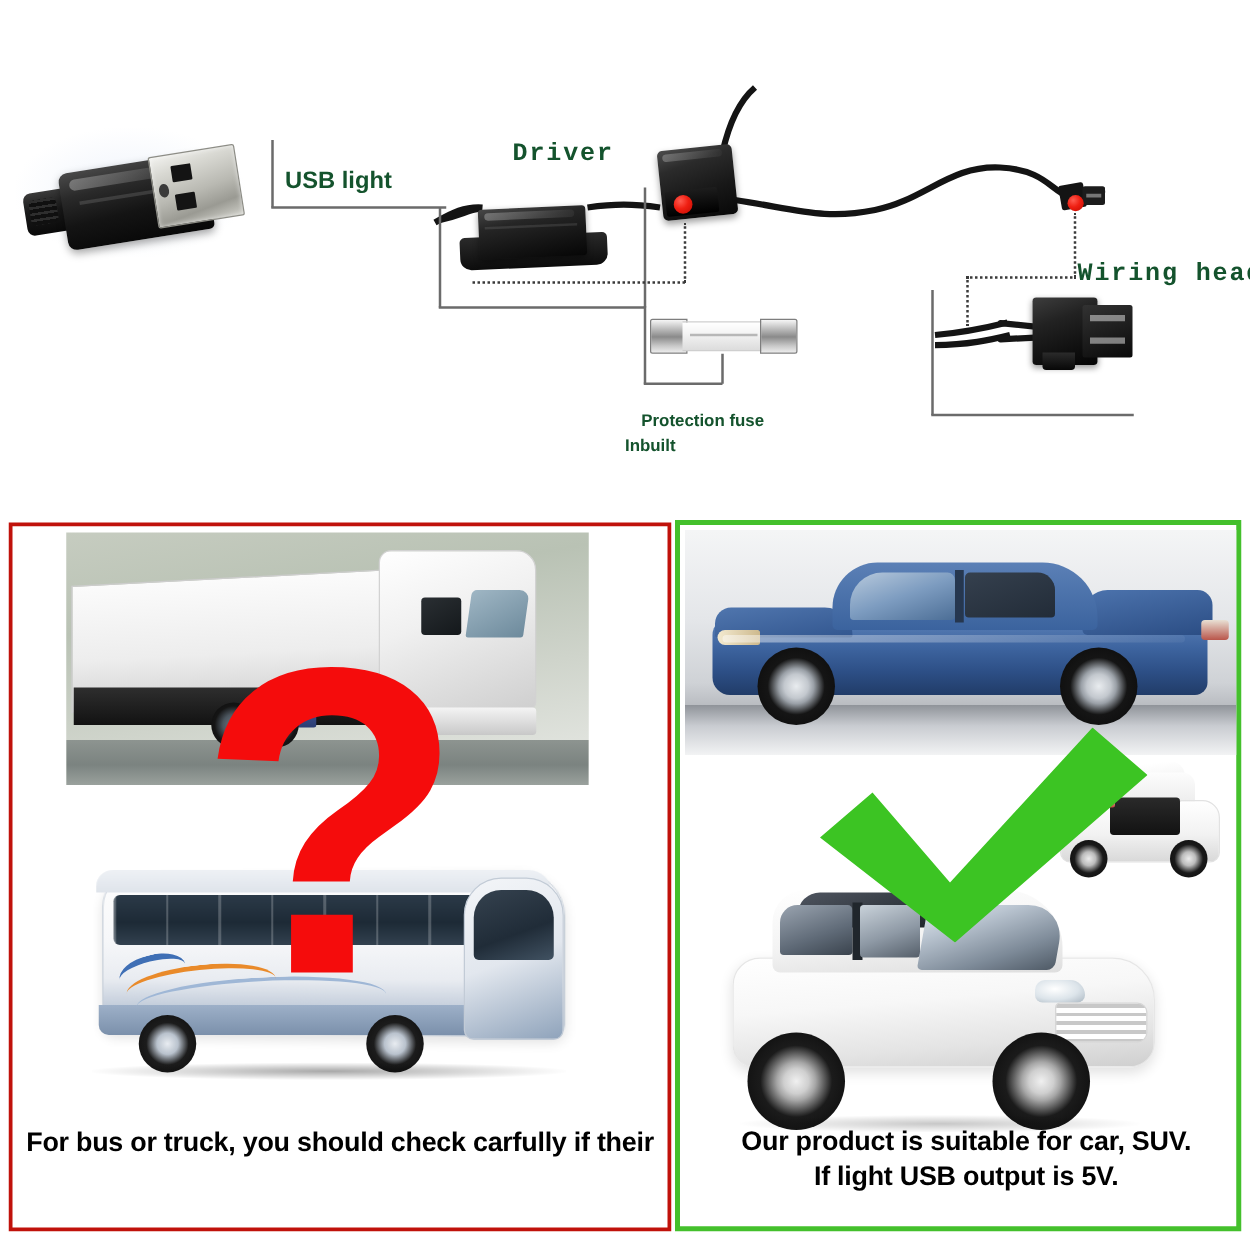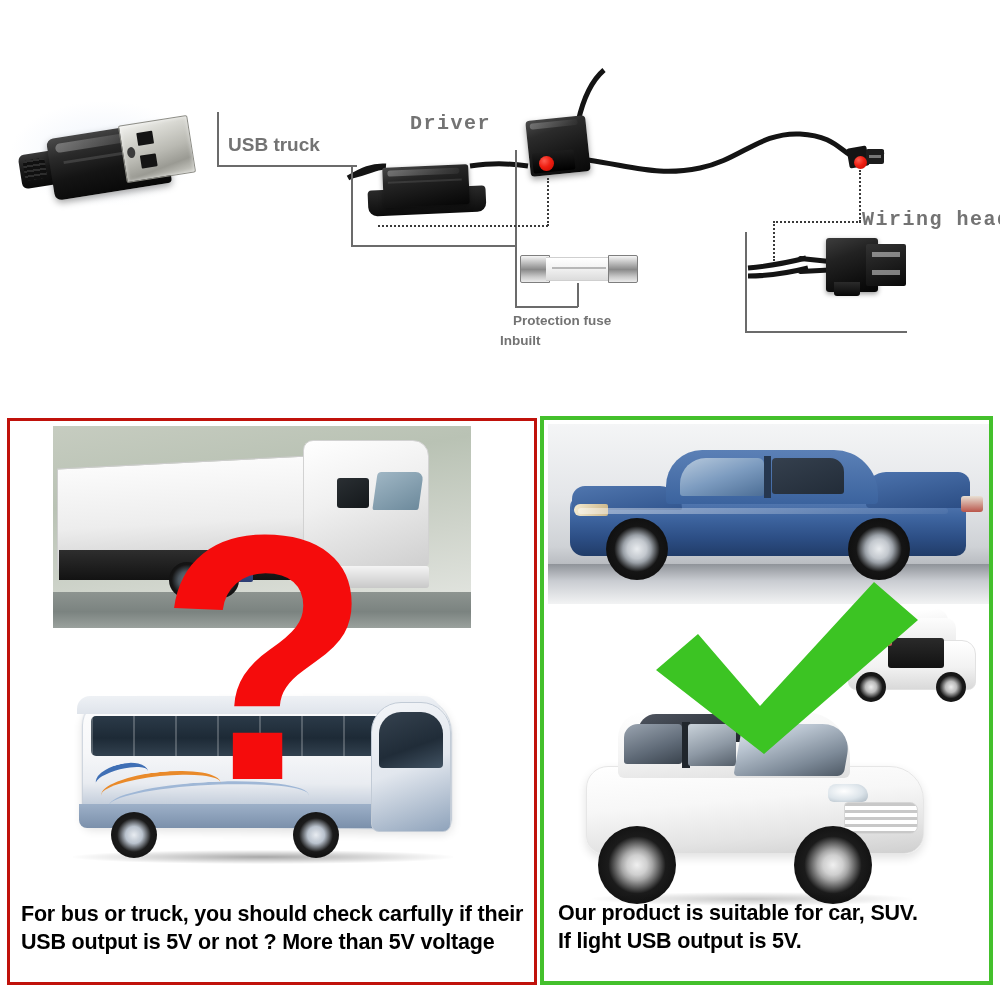--- a/index.html
+++ b/index.html
@@ -23,39 +23,40 @@
   #diagram {
     position: absolute;
     left: 0; top: 0;
     width: 1000px;
     height: 400px;
     background: #ffffff;
   }
 
   .lbl {
     position: absolute;
-    color: #737373;
+    color: #14532d;
     white-space: nowrap;
     font-weight: bold;
   }
   .lbl-sans {
     font-family: "Liberation Sans", sans-serif;
     font-size: 19px;
     letter-spacing: 0px;
   }
   .lbl-mono {
     font-family: "Liberation Mono", monospace;
     font-size: 20px;
     letter-spacing: 1.5px;
     font-weight: bold;
   }
   .lbl-small {
     font-family: "Liberation Sans", sans-serif;
     font-size: 13.5px;
     font-weight: bold;
+    margin-top: 16px;
   }
 
   .leader {
     position: absolute;
     background: #6b6b6b;
   }
   .leader-h { height: 1.5px; }
   .leader-v { width: 1.5px; }
 
   .dotline {
@@ -659,21 +660,21 @@
       </div>
       <div class="metal">
         <div class="hole"></div>
         <div class="slot1"></div>
         <div class="slot2"></div>
       </div>
     </div>
 
     <div class="leader leader-v" style="left:217px; top:112px; height:54px;"></div>
     <div class="leader leader-h" style="left:217px; top:165px; width:140px;"></div>
-    <span class="lbl lbl-sans" style="left:228px; top:134px;">USB truck</span>
+    <span class="lbl lbl-sans" style="left:228px; top:134px;">USB light</span>
 
     <svg width="1000" height="400" style="position:absolute; left:0; top:0; pointer-events:none;">
 
       <path d="M 352 176 C 370 172, 374 168, 384 167" stroke="#141414" stroke-width="5" fill="none"></path>
 
       <path d="M 348 178 C 362 170, 372 165, 386 166" stroke="#141414" stroke-width="5" fill="none"></path>
 
       <path d="M 470 166 C 492 163, 506 163, 528 166" stroke="#141414" stroke-width="5" fill="none"></path>
 
       <path d="M 578 122 C 582 104, 590 82, 604 70" stroke="#141414" stroke-width="5" fill="none"></path>
@@ -779,21 +780,20 @@
       <div class="fwin"></div>
       <div class="bwheel1"></div>
       <div class="bwheel2"></div>
       <div class="shadow"></div>
     </div>
 
     <div id="qmark" style="position:absolute; left:148px; top:62px;">?</div>
 
     <div class="caption" id="caption-left" style="position:absolute; left:11px; top:480px; width:505px;">
       <div>For bus or truck, you should check carfully if their</div>
-      <div>USB output is 5V or not ?  More than 5V voltage</div>
     </div>
   </div>
 
   <div id="panel-right">
 
     <div id="sedan-photo" class="photo">
       <div class="road"></div>
       <div class="carbody"></div>
       <div class="hood"></div>
       <div class="trunk"></div>
@@ -830,19 +830,19 @@
       <div class="grille"></div>
       <div class="lw1"></div>
       <div class="lw2"></div>
       <div class="lshadow"></div>
     </div>
 
     <svg id="checkmark" viewBox="0 0 262 172" style="position:absolute; left:112px; top:162px;">
       <polygon points="0,88 42,52 104,124 218,0 262,38 108,172" fill="#3cc423"></polygon>
     </svg>
 
-    <div class="caption" id="caption-right" style="position:absolute; left:14px; top:480px; width:430px;">
+    <div class="caption" id="caption-right" style="position:absolute; left:14px; top:480px; width:430px;text-align:center;">
       <div>Our product is suitable for car, SUV.</div>
       <div>If light USB output is 5V.</div>
     </div>
   </div>
 
 </div>
 
 </body></html>

